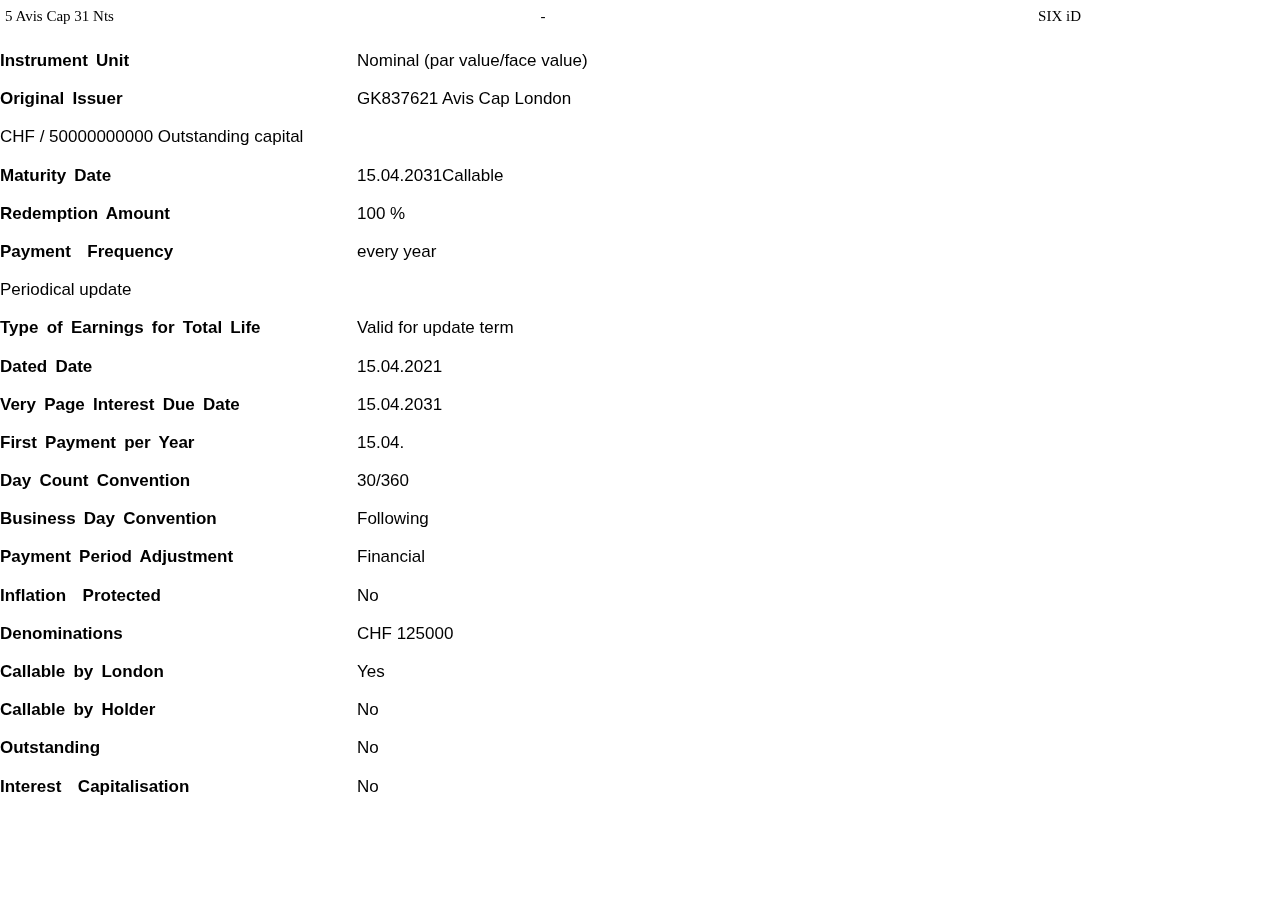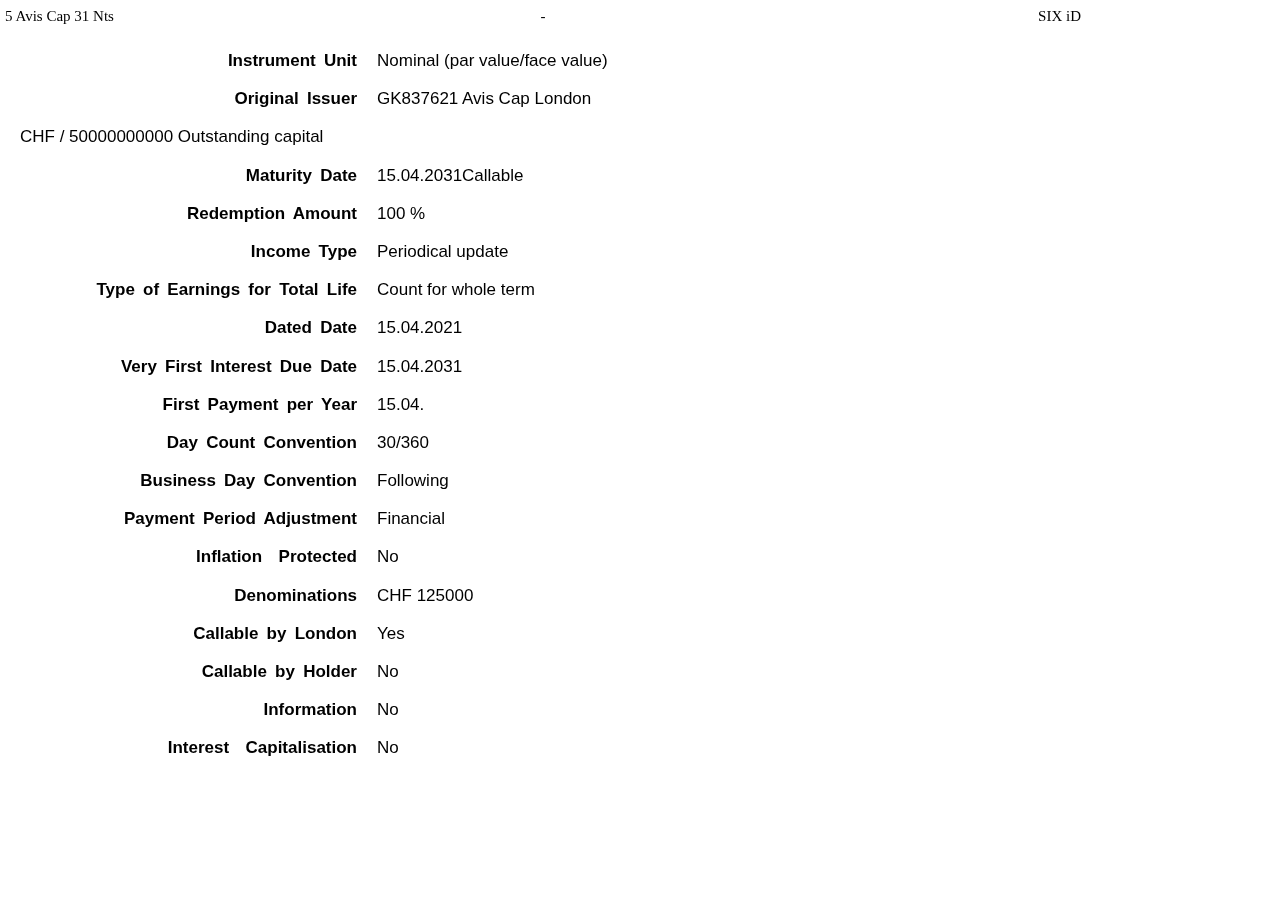--- a/index.html
+++ b/index.html
@@ -42,28 +42,26 @@
     font-size: 17px;
   }
   .field-row {
     display: flex;
     align-items: flex-start;
     height: 38.2px;
   }
   .field-label {
     width: 357px;
     flex: 0 0 357px;
-    text-align: right;
     font-weight: bold;
     white-space: pre;
     word-spacing: 3.5px;
     line-height: 20px;
   }
   .field-value {
-    margin-left: 20px;
     white-space: pre;
     line-height: 20px;
   }
 </style>
 </head>
 <body>
 
 <div class="page">
 
   <div class="pagebar header">
@@ -86,33 +84,36 @@
     </div>
       <div class="field-row">
       <div class="field-label">Maturity Date</div>
       <div class="field-value">15.04.2031Callable</div>
     </div>
       <div class="field-row">
       <div class="field-label">Redemption Amount</div>
       <div class="field-value">100 %</div>
     </div>
       <div class="field-row">
-      <div class="field-label">Income Type</div>
+      <div class="field-label">Payment  Frequency</div>
+      <div class="field-value">every year</div>
+    </div>
+      <div class="field-row">
       <div class="field-value">Periodical update</div>
     </div>
       <div class="field-row">
       <div class="field-label">Type of Earnings for Total Life</div>
-      <div class="field-value">Count for whole term</div>
+      <div class="field-value">Valid for update term</div>
     </div>
       <div class="field-row">
       <div class="field-label">Dated Date</div>
       <div class="field-value">15.04.2021</div>
     </div>
       <div class="field-row">
-      <div class="field-label">Very First Interest Due Date</div>
+      <div class="field-label">Very Page Interest Due Date</div>
       <div class="field-value">15.04.2031</div>
     </div>
       <div class="field-row">
       <div class="field-label">First Payment per Year</div>
       <div class="field-value">15.04.</div>
     </div>
       <div class="field-row">
       <div class="field-label">Day Count Convention</div>
       <div class="field-value">30/360</div>
     </div>
@@ -134,21 +135,21 @@
     </div>
       <div class="field-row">
       <div class="field-label">Callable by London</div>
       <div class="field-value">Yes</div>
     </div>
       <div class="field-row">
       <div class="field-label">Callable by Holder</div>
       <div class="field-value">No</div>
     </div>
       <div class="field-row">
-      <div class="field-label">Information</div>
+      <div class="field-label">Outstanding</div>
       <div class="field-value">No</div>
     </div>
       <div class="field-row">
       <div class="field-label">Interest  Capitalisation</div>
       <div class="field-value">No</div>
     </div>
     </div>
 
 
 </div>

